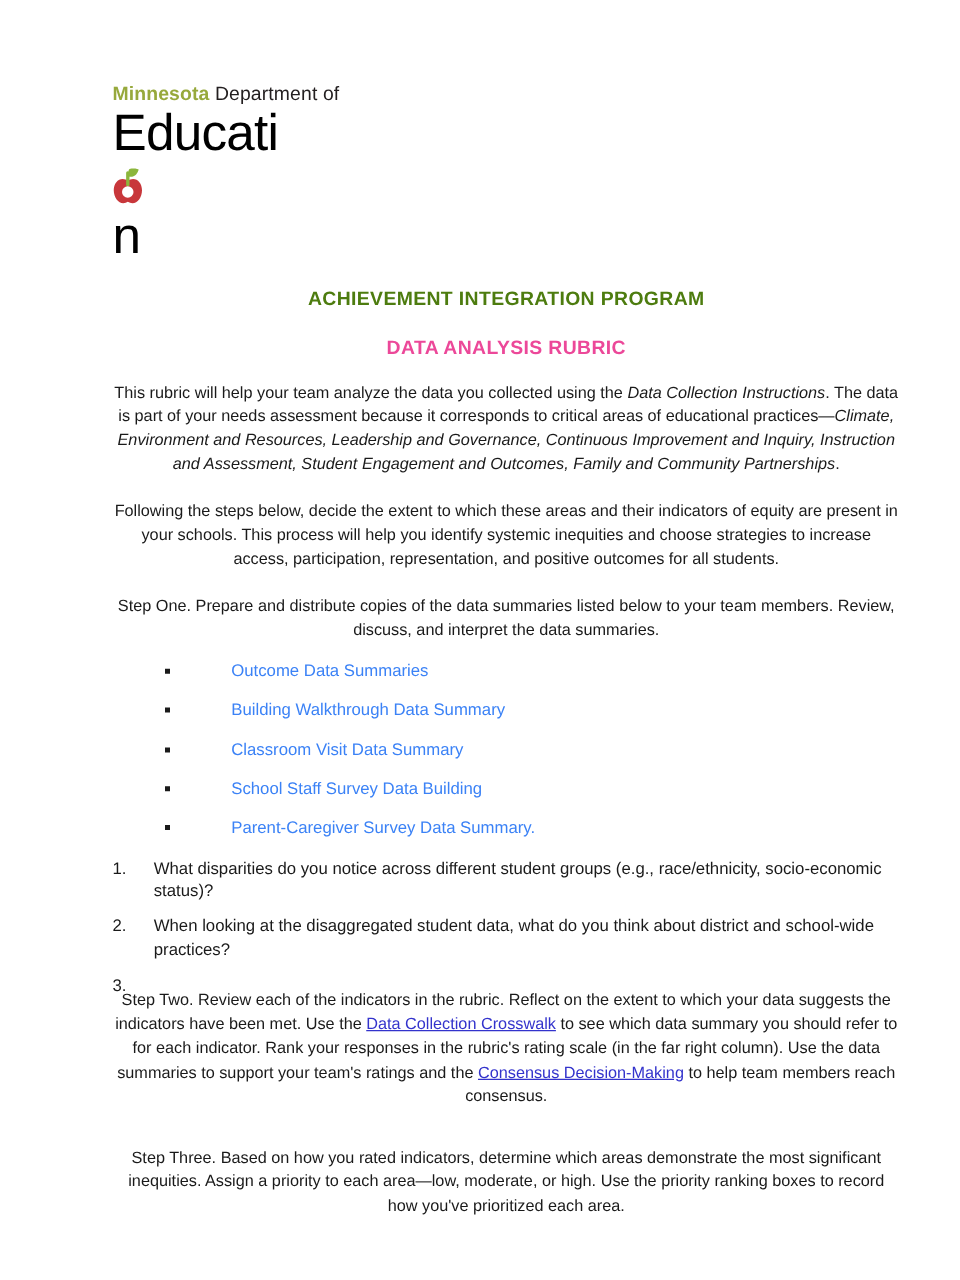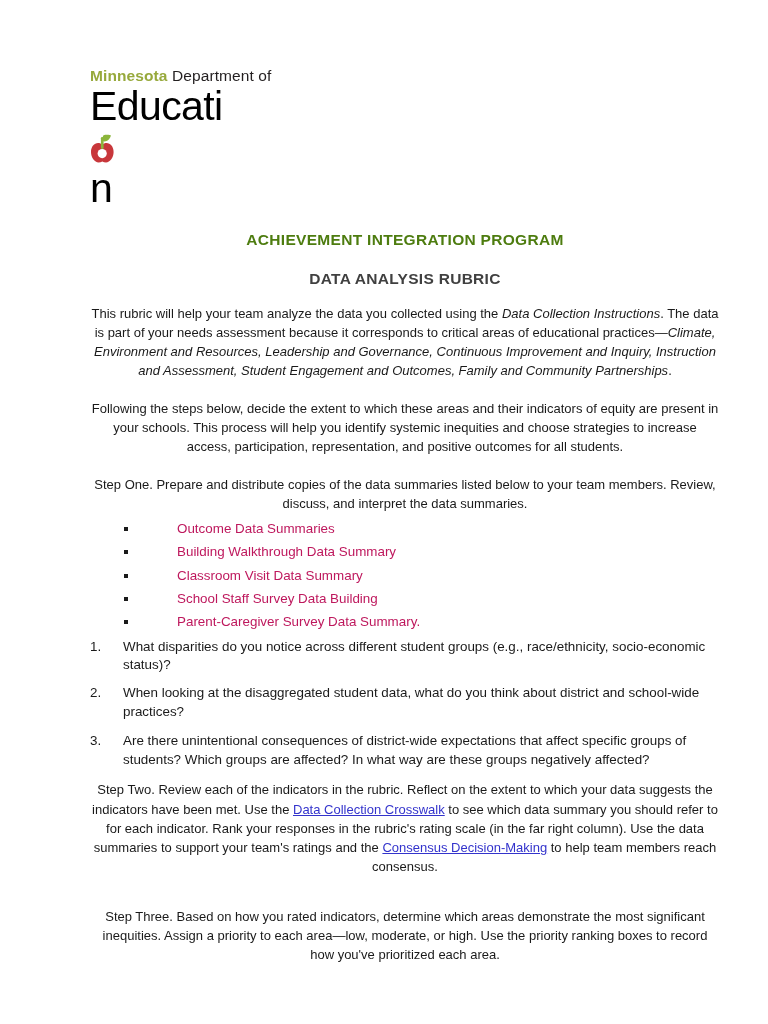--- a/index.html
+++ b/index.html
@@ -79,21 +79,21 @@
     letter-spacing: 0.3px;
     color: #4d7c0f;
     margin: 0;
     padding-top: 8px;
   }
   .doc-subtitle {
     text-align: center;
     font-size: 15.5px;
     font-weight: bold;
     letter-spacing: 0.3px;
-    color: #404040;
+    color: #ec4899;
     margin: 0;
     padding-top: 21px;
     padding-bottom: 16px;
   }
 
   
   .para {
     font-size: 13px;
     line-height: 19.3px;
     color: #1a1a1a;
@@ -113,23 +113,23 @@
   
   ul.sq-list {
     list-style: none;
     margin: 0;
     padding: 0 0 2px 0;
   }
   ul.sq-list li {
     position: relative;
     font-size: 13.4px;
     line-height: 19.3px;
-    color: #be185d;
+    color: #3b82f6;
     padding-left: 83px;
-    margin: 4px;
+    margin: 12px;
   }
   ul.sq-list li::before {
     content: "";
     position: absolute;
     left: 30px;
     top: 8px;
     width: 4px;
     height: 4px;
     background: #1a1a1a;
   }
@@ -196,21 +196,21 @@
     <li><span>Outcome Data Summaries</span></li>
     <li><span>Building Walkthrough Data Summary</span></li>
     <li><span>Classroom Visit Data Summary</span></li>
     <li><span>School Staff Survey Data Building</span></li>
     <li><span>Parent-Caregiver Survey Data Summary.</span></li>
   </ul>
 
   <ol class="num-list">
     <li class="lh-tight"><span class="num">1.</span><span>What disparities do you notice across different student groups (e.g., race/ethnicity, socio-economic status)?</span></li>
     <li><span class="num">2.</span><span>When looking at the disaggregated student data, what do you think about district and school-wide practices?</span></li>
-    <li><span class="num">3.</span><span>Are there unintentional consequences of district-wide expectations that affect specific groups of students? Which groups are affected? In what way are these groups negatively affected?</span></li>
+    <li><span class="num">3.</span></li>
   </ol>
 
   <div class="gap-after-numlist"></div>
 
   <p class="para"><span class="bold">Step Two.</span><span> Review each of the indicators in the rubric. Reflect on the extent to which your data suggests the indicators have been met. Use the </span><a class="doclink" href="#">Data Collection Crosswalk</a><span> to see which data summary you should refer to for each indicator. Rank your responses in the rubric's rating scale (in the far right column). Use the data summaries to support your team's ratings and the </span><a class="doclink" href="#">Consensus Decision-Making</a><span> to help team members reach consensus.</span></p>
 
   <div class="gap-before-stepthree"></div>
 
   <p class="para"><span class="bold">Step Three.</span><span> Based on how you rated indicators, determine which areas demonstrate the most significant inequities. Assign a priority to each area—low, moderate, or high. Use the priority ranking boxes to record how you've prioritized each area.</span></p>
 

